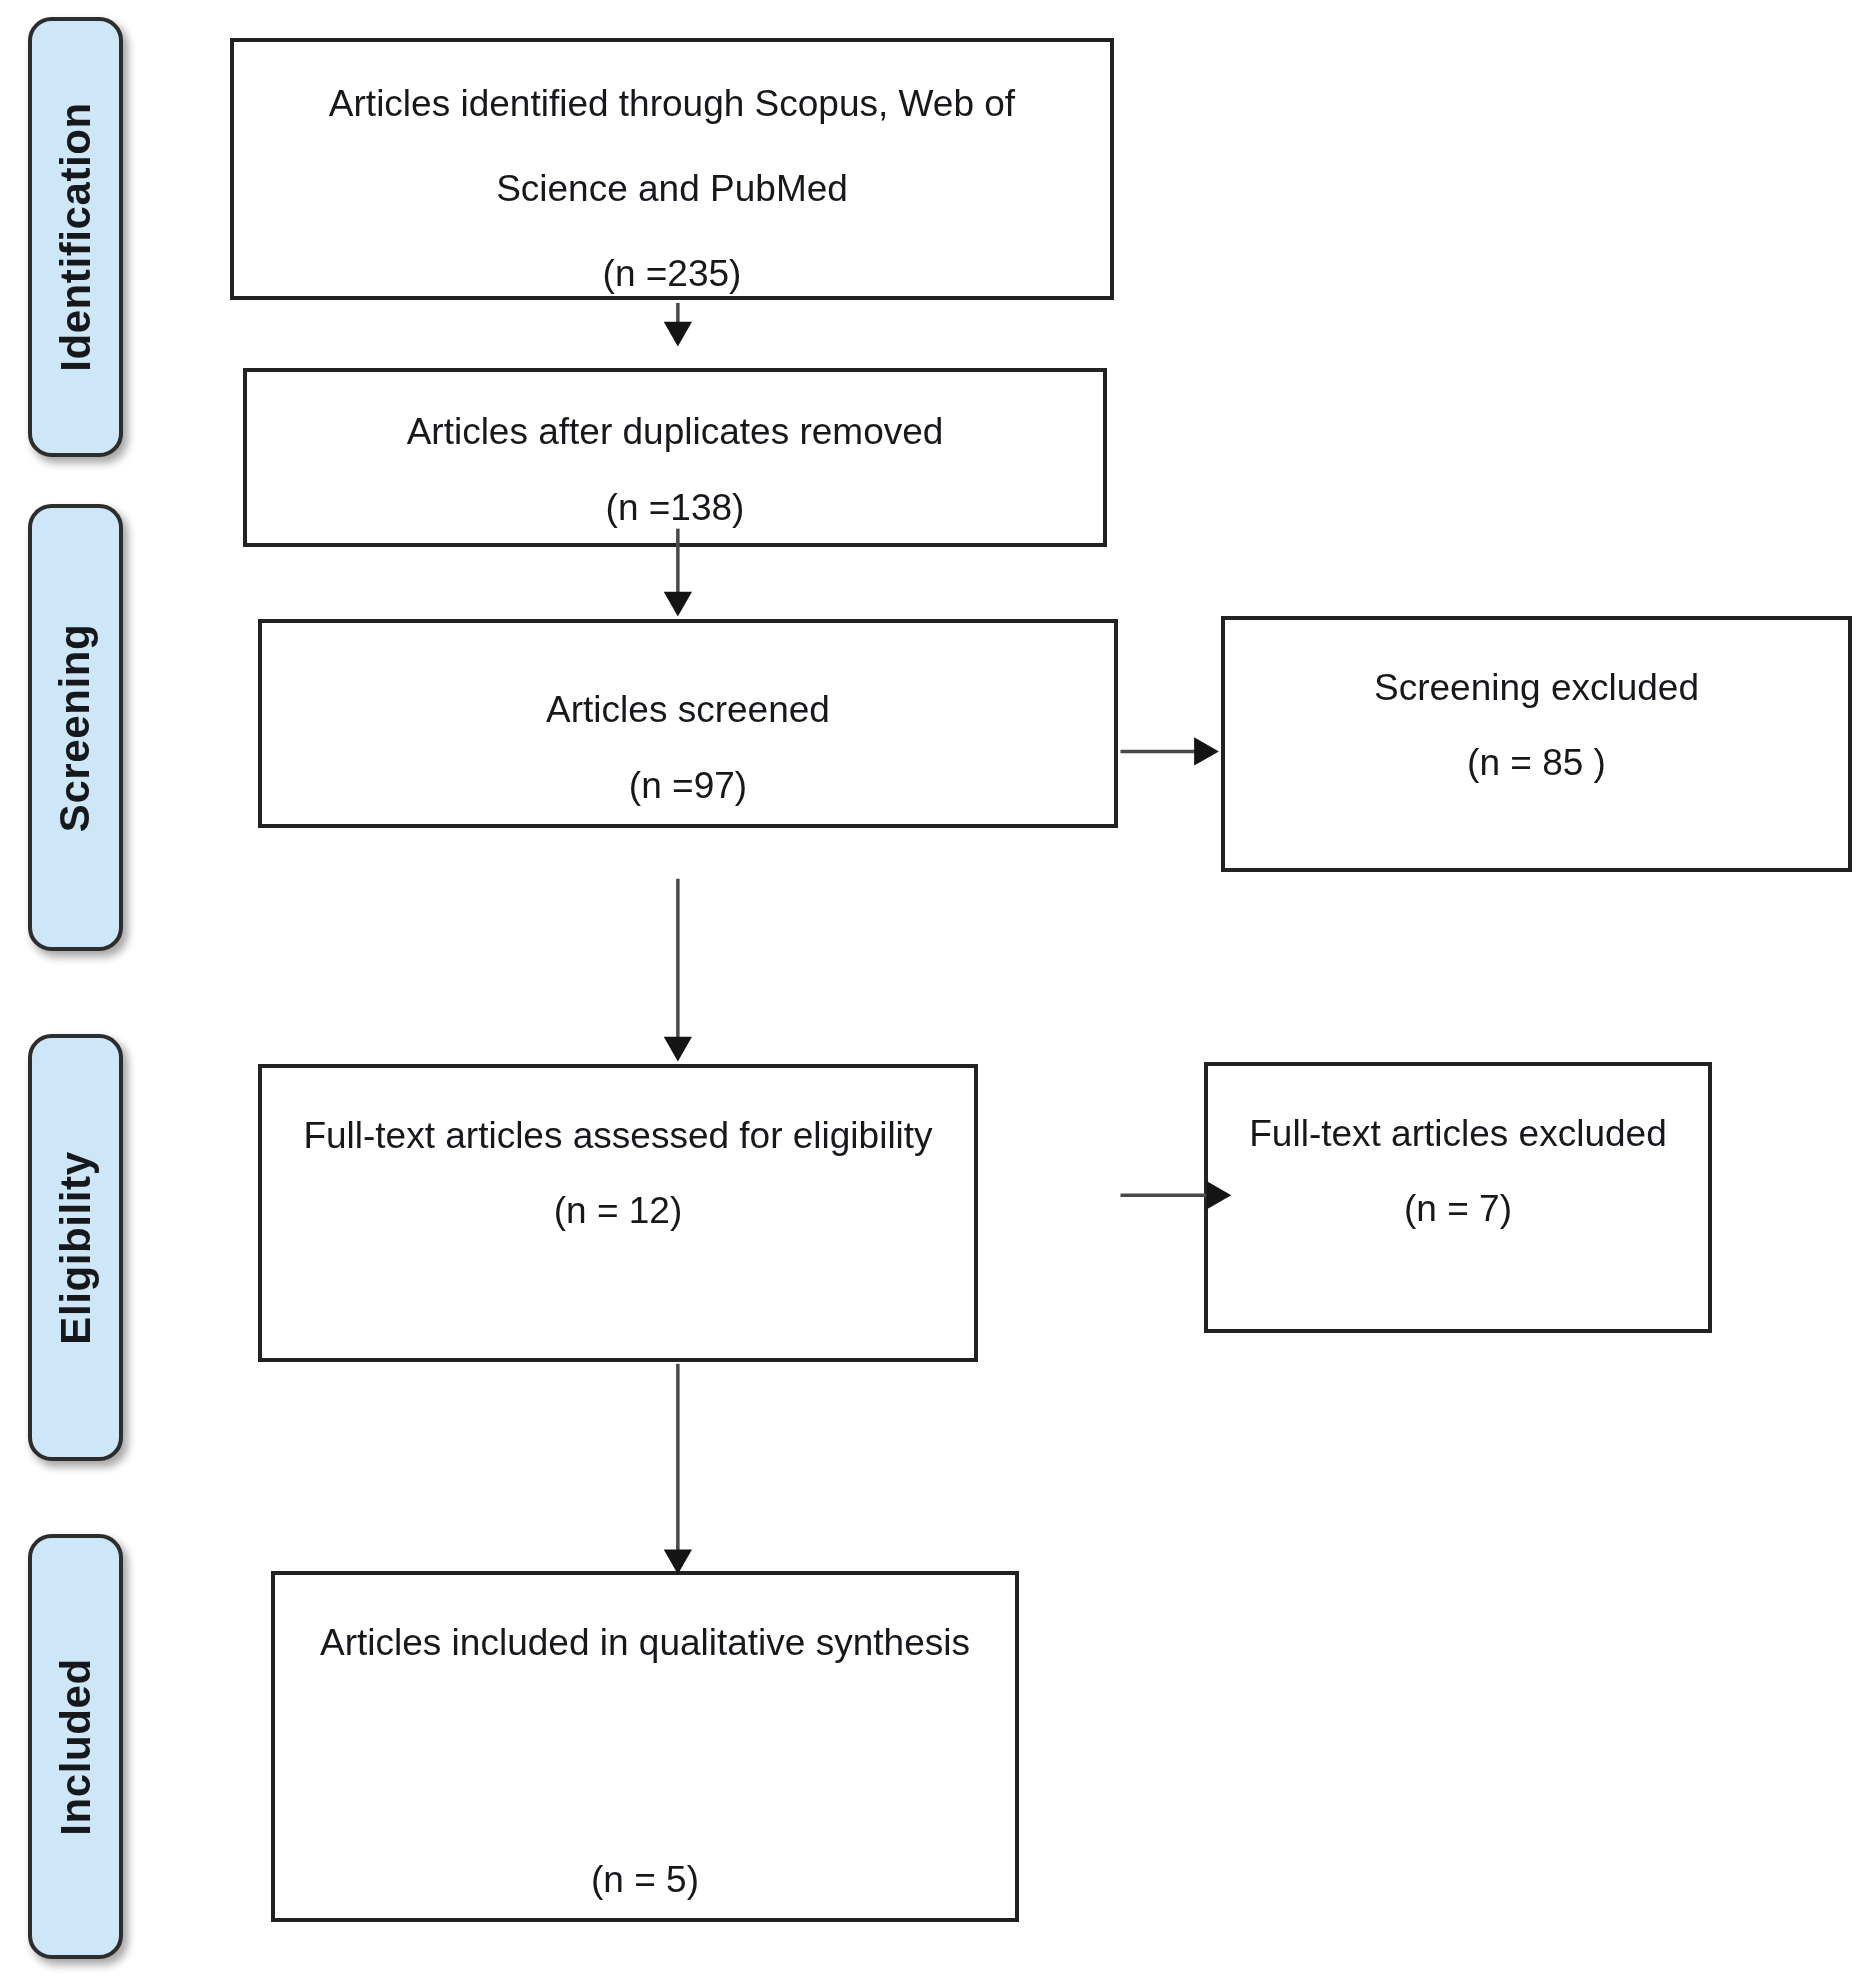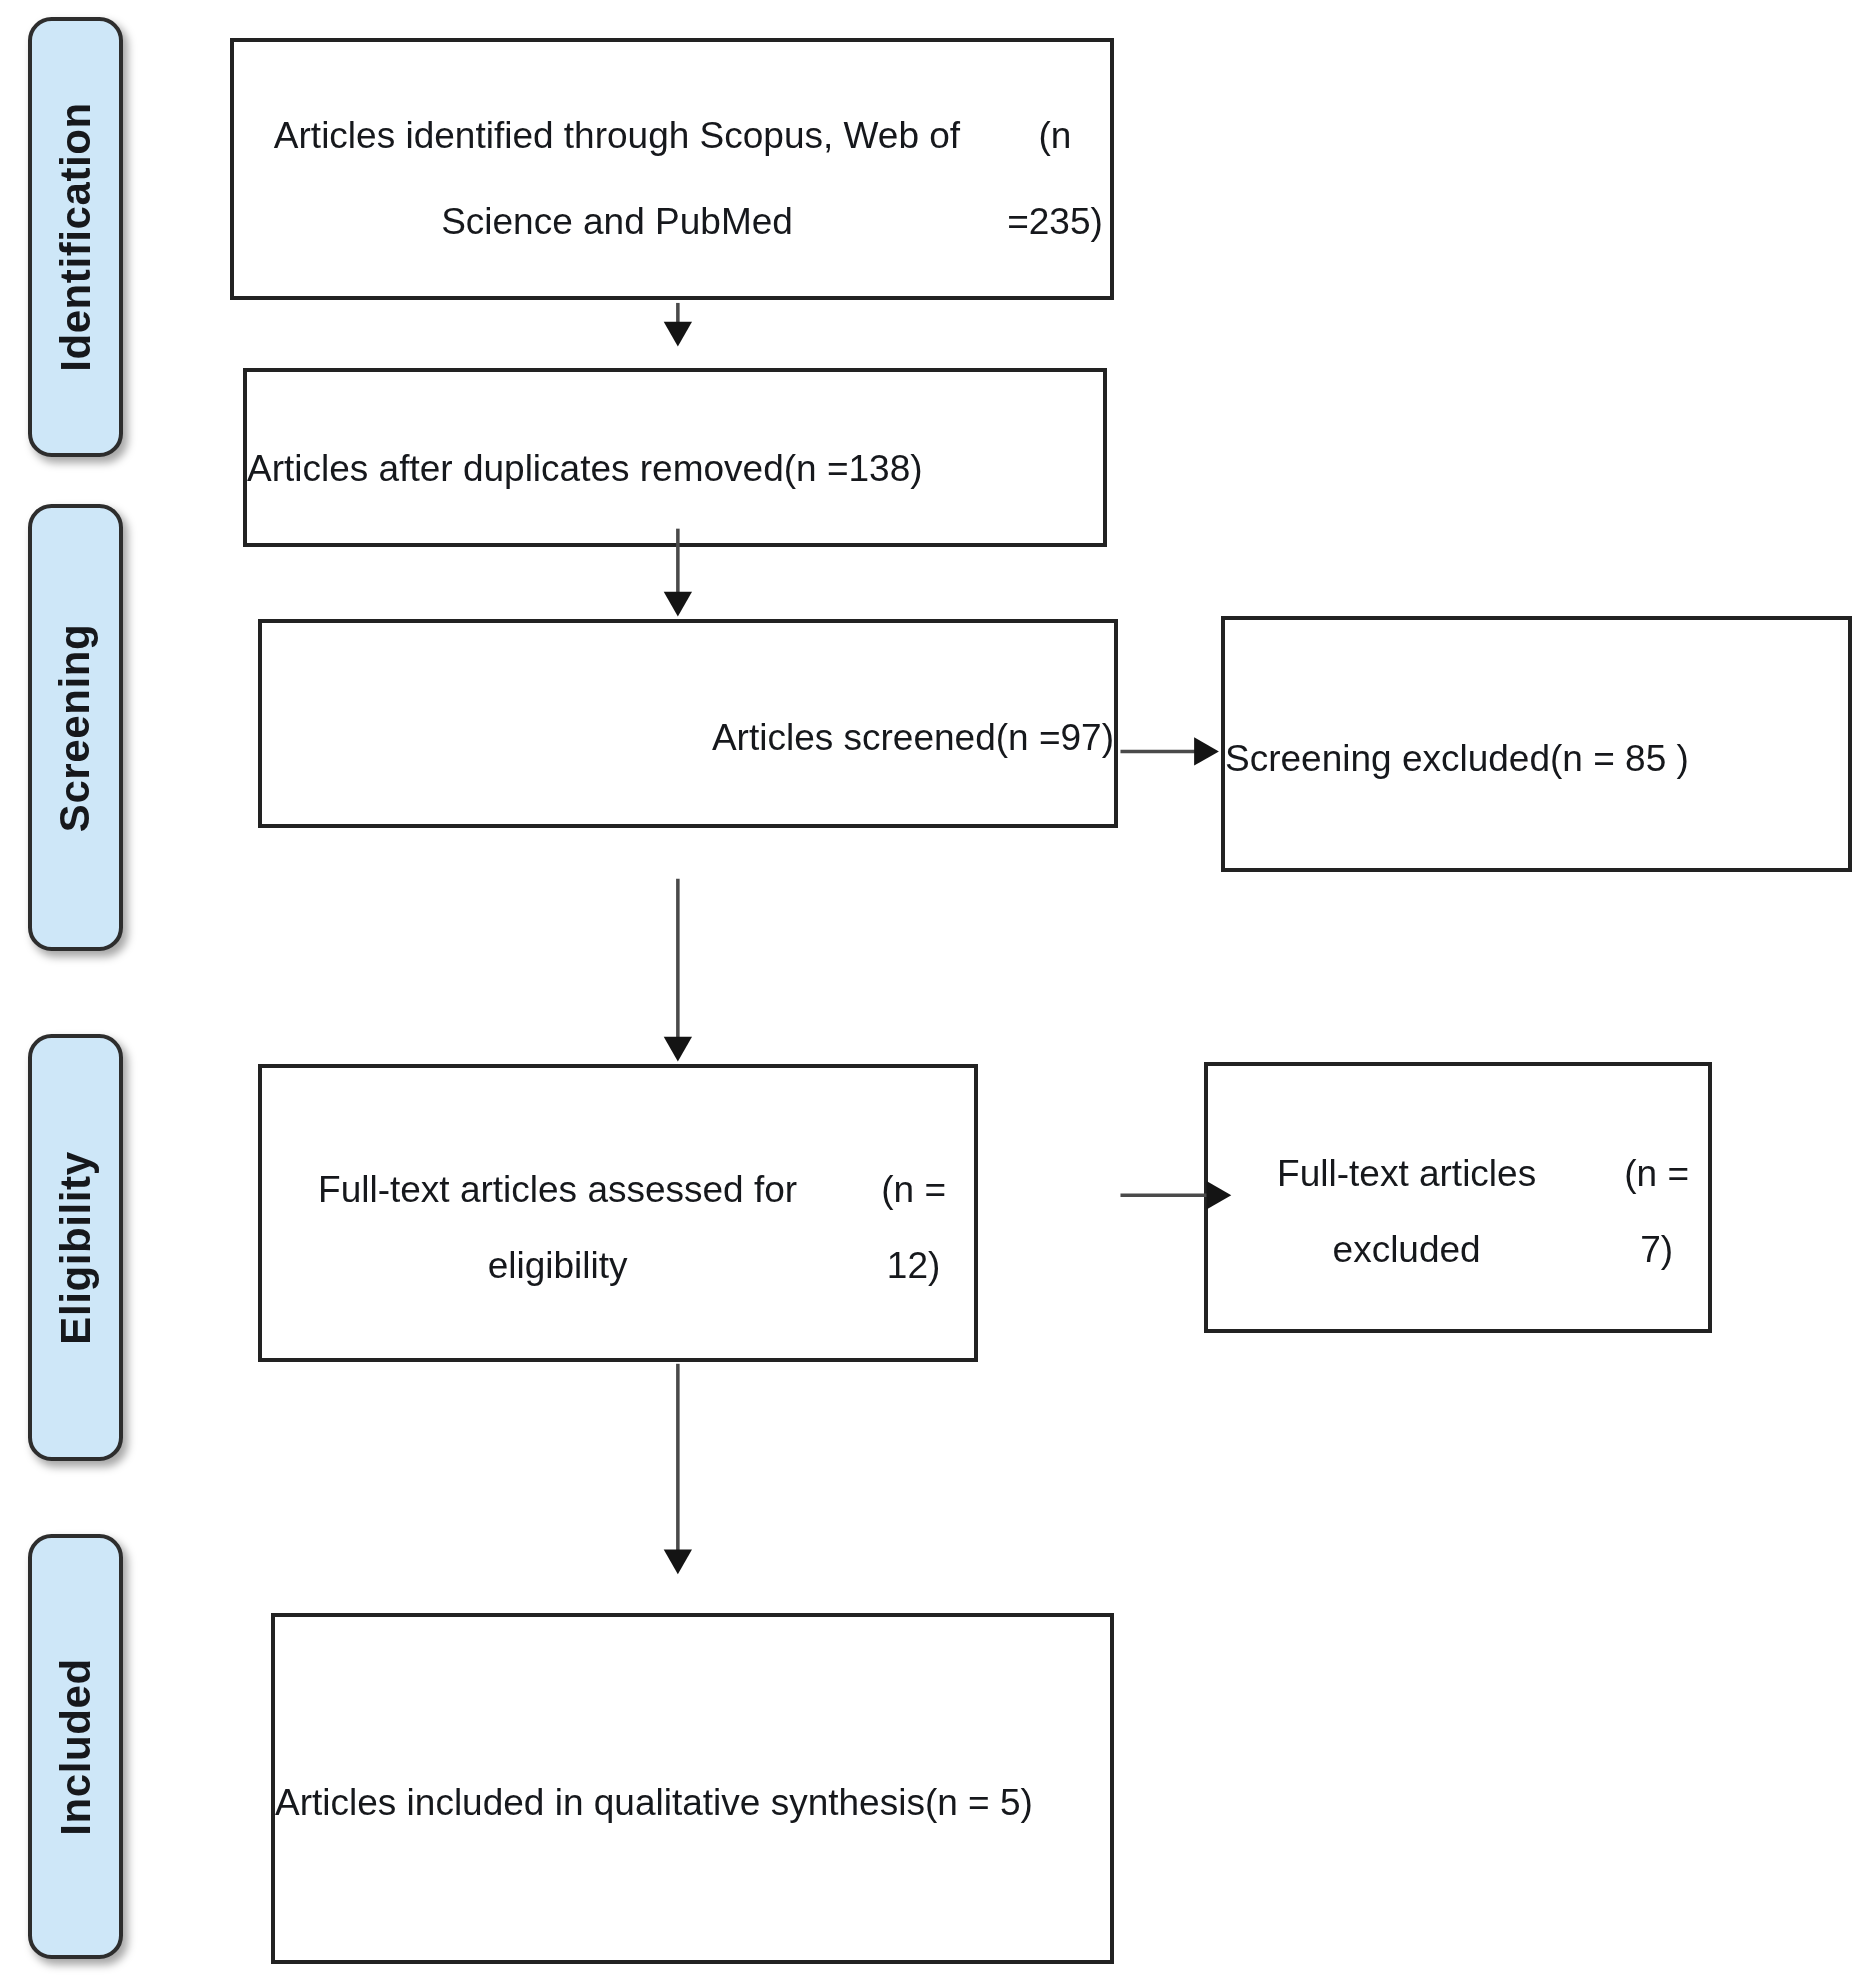--- a/index.html
+++ b/index.html
@@ -40,31 +40,31 @@
 
   
   .flow-box {
     position: absolute;
     background: #ffffff;
     border: 4.7px solid #222222;
     color: #16181c;
     font-size: 37px;
     line-height: 2.05;
     text-align: center;
-    display: flex; flex-direction: row; align-items: center;
+    display: flex; flex-direction: column; align-items: center;
     padding-top: 29.5px;
   }
   .flow-box .box-text { max-width: 784px; }
 
   .box-identified   { left: 230px; top: 38px;   width: 884px; height: 262px; line-height: 2.3; padding-top: 19px; }
   .box-identified .box-text { max-width: 766px; }
   .box-deduplicated { left: 243px; top: 368px;  width: 864px; height: 179px; padding-top: 22.4px; }
   .box-screened     { left: 258px; top: 619px; width: 860px; height: 209px; justify-content: flex-end; }
   .box-fulltext     { left: 258px; top: 1064px; width: 720px; height: 298px; }
-  .box-included     { left: 271px; top: 1613px; width: 843px; height: 351px; }
+  .box-included     { left: 271px; top: 1571px; width: 748px; height: 351px; justify-content: space-between; }
 
   .box-excluded          { left: 1221px; top: 616px; width: 631px; height: 256px; }
   .box-fulltext-excluded { left: 1204px; top: 1062px; width: 508px; height: 271px; }
   .box-excluded .box-text, .box-fulltext-excluded .box-text { max-width: 589px; }
 
   
   svg.arrows {
     position: absolute; left: 0; top: 0;
     width: 1872px; height: 1985px;
     pointer-events: none;

